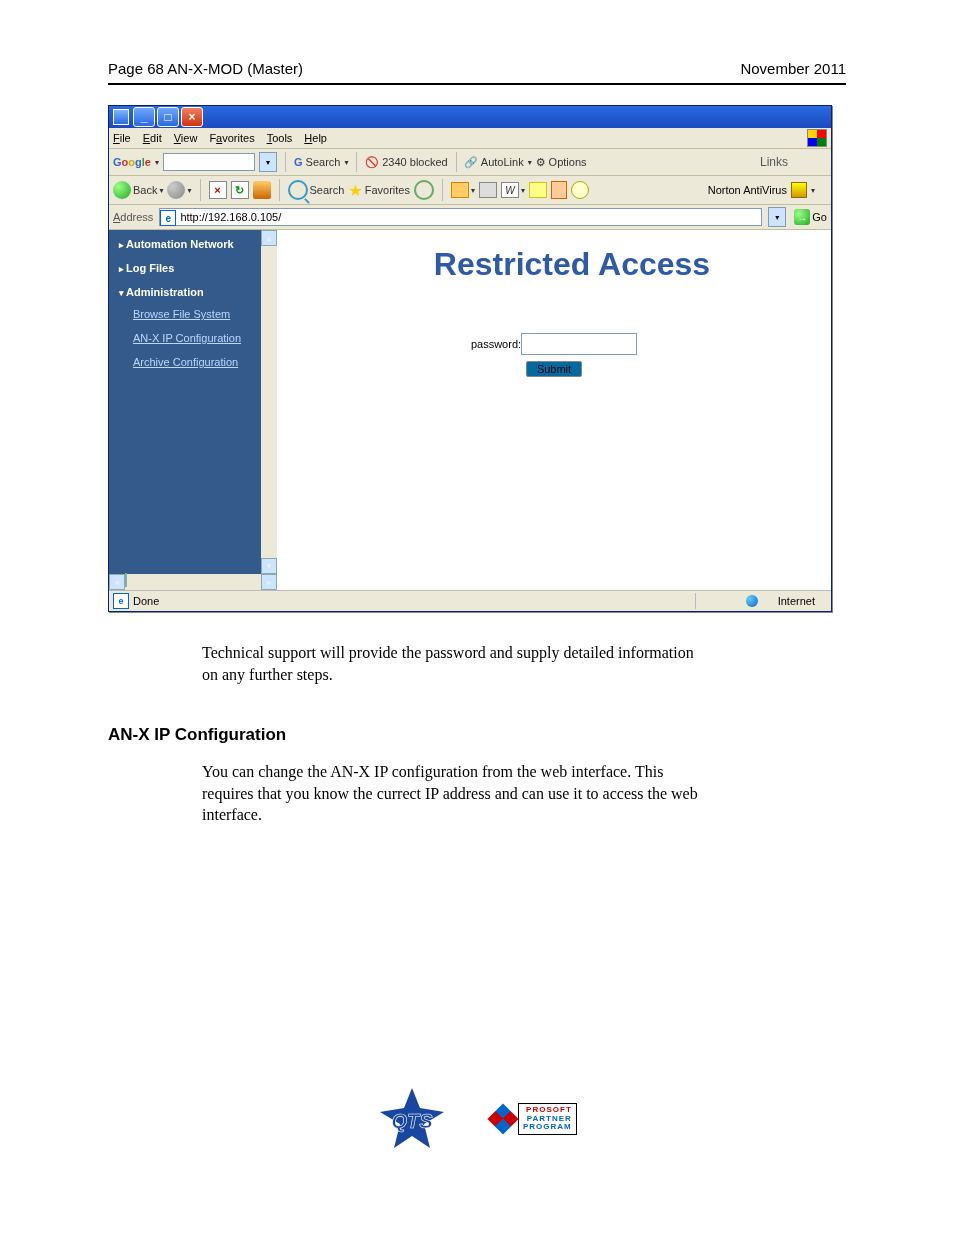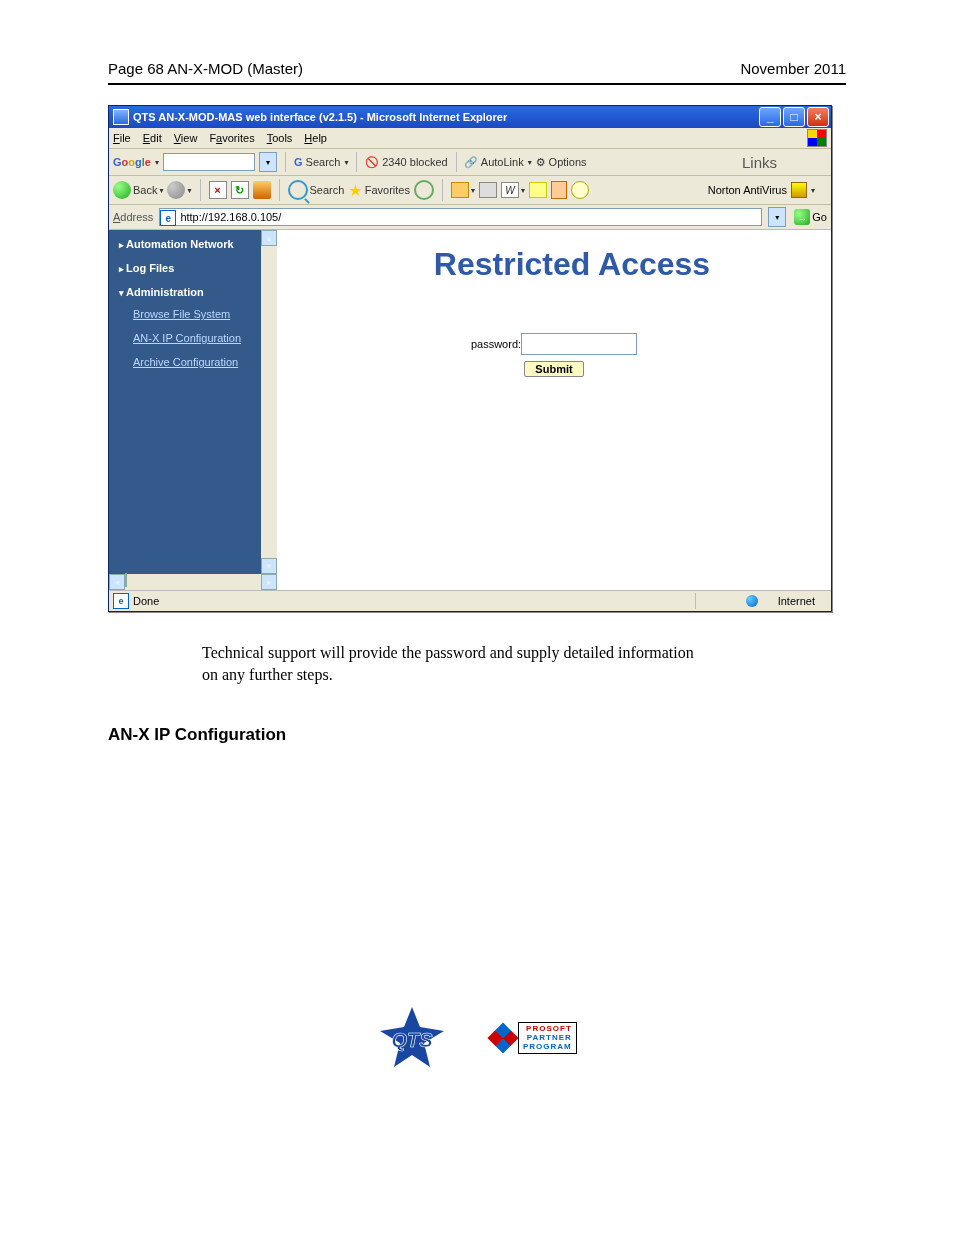--- a/index.html
+++ b/index.html
@@ -94,21 +94,21 @@
     gap: 4px;
   }
   .google-bar .g-logo { font-weight: bold; }
   .google-bar .g-logo .gb { color:#3366cc; }
   .google-bar .g-logo .gr { color:#cc3333; }
   .google-bar .g-logo .gy { color:#ccaa00; }
   .google-bar .g-logo .gg { color:#339933; }
   .g-input { width: 90px; height: 16px; border:1px solid #7f9db9; background:#fff; }
   .g-sep { width:1px; height:20px; background:#bbb; margin:0 4px; }
   .g-text { font-size:11px; color:#333; }
-  .links-label { margin-left:auto; margin-right:50px; font-size:15px; color:#555;text-align:center; }
+  .links-label { margin-left:auto; margin-right:39px; font-size:12px; color:#555;text-align:center; }
 
   .ie-toolbar { height: 28px; }
   .tb-btn { display:flex; align-items:center; gap:2px; font-size:11px; color:#333; }
   .tb-icon { width:18px; height:18px; border-radius:50%; flex:none; }
   .ic-back { background: radial-gradient(circle at 30% 30%, #9f8, #2a2); }
   .ic-fwd  { background: radial-gradient(circle at 30% 30%, #ccc, #888); }
   .ic-stop { width:16px;height:16px;background:#fff;border:1px solid #888;color:#c00;display:flex;align-items:center;justify-content:center;font-weight:bold;font-size:11px;}
   .ic-ref  { width:16px;height:16px;background:#fff;border:1px solid #888;color:#090;display:flex;align-items:center;justify-content:center;font-weight:bold;font-size:11px;}
   .ic-home { width:18px;height:18px;background:linear-gradient(#fc6,#c60);border-radius:2px;}
   .ic-search{ width:16px;height:16px;border:2px solid #39c;border-radius:50%;position:relative;}
@@ -204,21 +204,21 @@
     font-family: Arial, sans-serif;
     font-size: 32px;
     font-weight: bold;
     margin-bottom: 50px;
     padding-left: 36px;
   }
   .pw-row { display:flex; justify-content:center; align-items:center; font-family: Tahoma, sans-serif; font-size:11px; color:#fff;}
   .pw-label { color:#000; }
   .pw-input { width:110px; height:18px; border:1px solid #7f9db9; background:#fff; }
   .submit-row { margin-top:6px; }
-  .submit-btn { font-family: Tahoma, sans-serif; font-size:11px; padding:1px 10px; background:#fef9c3; border:1px solid #888; border-radius:2px;font-weight:bold;}
+  .submit-btn { font-family: Tahoma, sans-serif; font-size:11px; padding:1px 10px; background:#0369a1; border:1px solid #888; border-radius:2px;}
   
   .content { background:#fff; }
   .statusbar {
     background:#ece9d8;
     height:20px;
     display:flex;
     align-items:center;
     font-family: Tahoma, sans-serif;
     font-size:11px;
     padding:0 4px;
@@ -284,21 +284,20 @@
   <div class="pg-header">
     <span>Page  68  AN-X-MOD (Master)</span>
     <span>November 2011</span>
   </div>
   <hr class="pg-rule">
 
   <div class="ie-window">
 
     <div class="titlebar">
       <span class="app-icon"></span>
-      <span class="titlebar-text">QTS AN-X-MOD-MAS web interface (v2.1.5) - Microsoft Internet Explorer</span>
       <span class="win-btns">
         <span class="win-btn win-min">_</span>
         <span class="win-btn win-max">□</span>
         <span class="win-btn win-close">×</span>
       </span>
     </div>
 
     <div class="menubar">
       <span class="mi"><span class="ul">F</span>ile</span>
       <span class="mi"><span class="ul">E</span>dit</span>
@@ -436,20 +435,21 @@
         <span>Internet</span>
       </span>
     </div>
 
   </div>
 
   <p class="body-para">Technical support will provide the password and supply detailed information on any further steps.</p>
 
   <div class="section-heading">AN-X IP Configuration</div>
 
+  <p class="body-para">You can change the AN-X IP configuration from the web interface.  This requires that you know the currect IP address and can use it to access the web interface.</p>
 
 
   <div class="footer">
     <div class="qts-logo">
       <svg viewBox="0 0 80 66">
         <polygon points="40,2 48,22 72,26 52,38 58,62 40,50 22,62 28,38 8,26 32,22" fill="#1846a0"></polygon>
         <text x="40" y="42" text-anchor="middle" font-family="Arial" font-weight="bold" font-style="italic" font-size="20" fill="#1846a0" stroke="#fff" stroke-width="0.6">QTS</text>
       </svg>
     </div>
     <div class="p3-logo">

